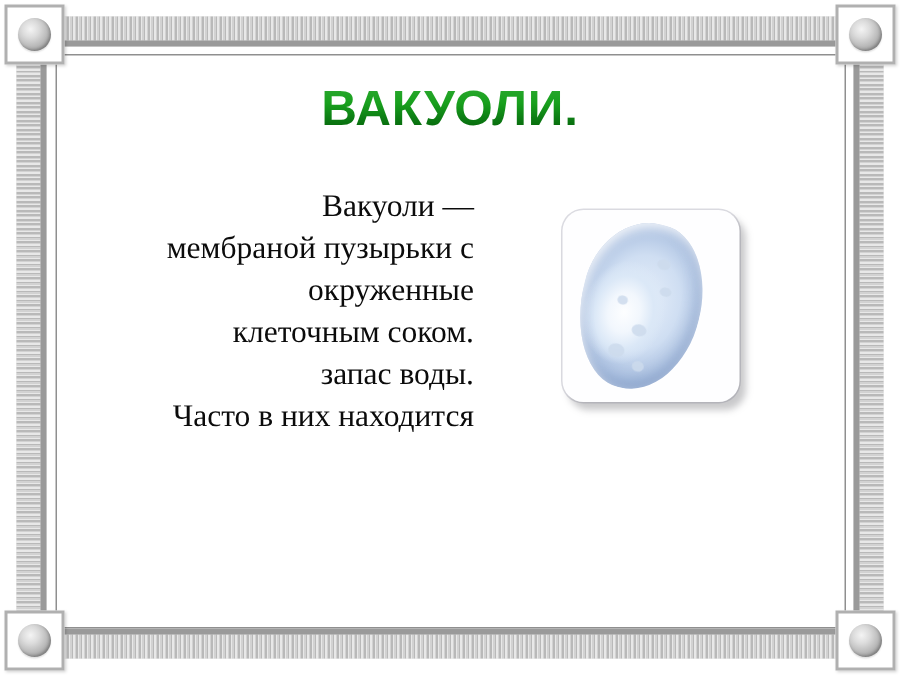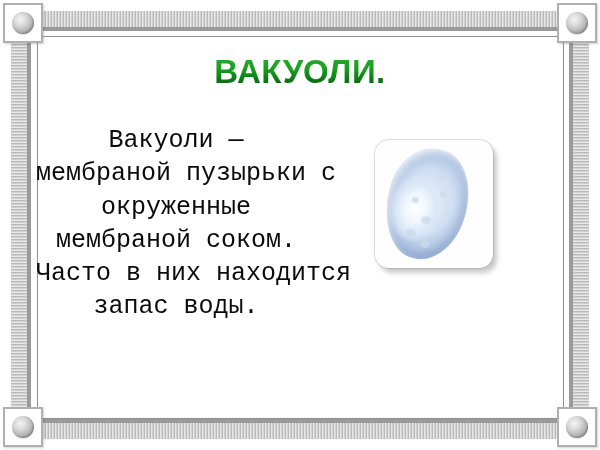--- a/index.html
+++ b/index.html
@@ -133,23 +133,23 @@
   
   @supports not ((-webkit-background-clip: text) or (background-clip: text)) {
     #title { color: #16951c; -webkit-text-fill-color: #16951c; }
   }
 
   #body-text {
     position: absolute;
     left: 36px;
     top: 124px;
     width: 280px;
-    text-align: center;
-    font-family: Liberation Mono, monospace;
-    font-size: 25px;
+    text-align: right;
+    font-family: Liberation Serif, serif;
+    font-size: 21px;
     line-height: 1.33;
     color: #0b0b0b;
   }
   #body-text .ln { display: block; white-space: nowrap; }
 
   
 
   #vacuole-figure {
     position: absolute;
     left: 375px;
@@ -220,23 +220,23 @@
   <div class="corner" id="corner-br">
     <span class="bolt"></span>
   </div>
 
   <div id="title">ВАКУОЛИ.</div>
 
   <div id="body-text">
     <span class="ln">Вакуоли —</span>
     <span class="ln">мембраной пузырьки с</span>
     <span class="ln">окруженные</span>
-    <span class="ln">мембраной соком.</span>
+    <span class="ln">клеточным соком.</span>
+    <span class="ln">запас воды.</span>
     <span class="ln">Часто в них находится</span>
-    <span class="ln">запас воды.</span>
   </div>
 
   <div id="vacuole-figure">
     <div id="vacuole-card">
       <div id="vacuole-body">
         <span class="speck sp1"></span>
         <span class="speck sp2"></span>
         <span class="speck sp3"></span>
         <span class="speck sp4"></span>
         <span class="speck sp5"></span>

